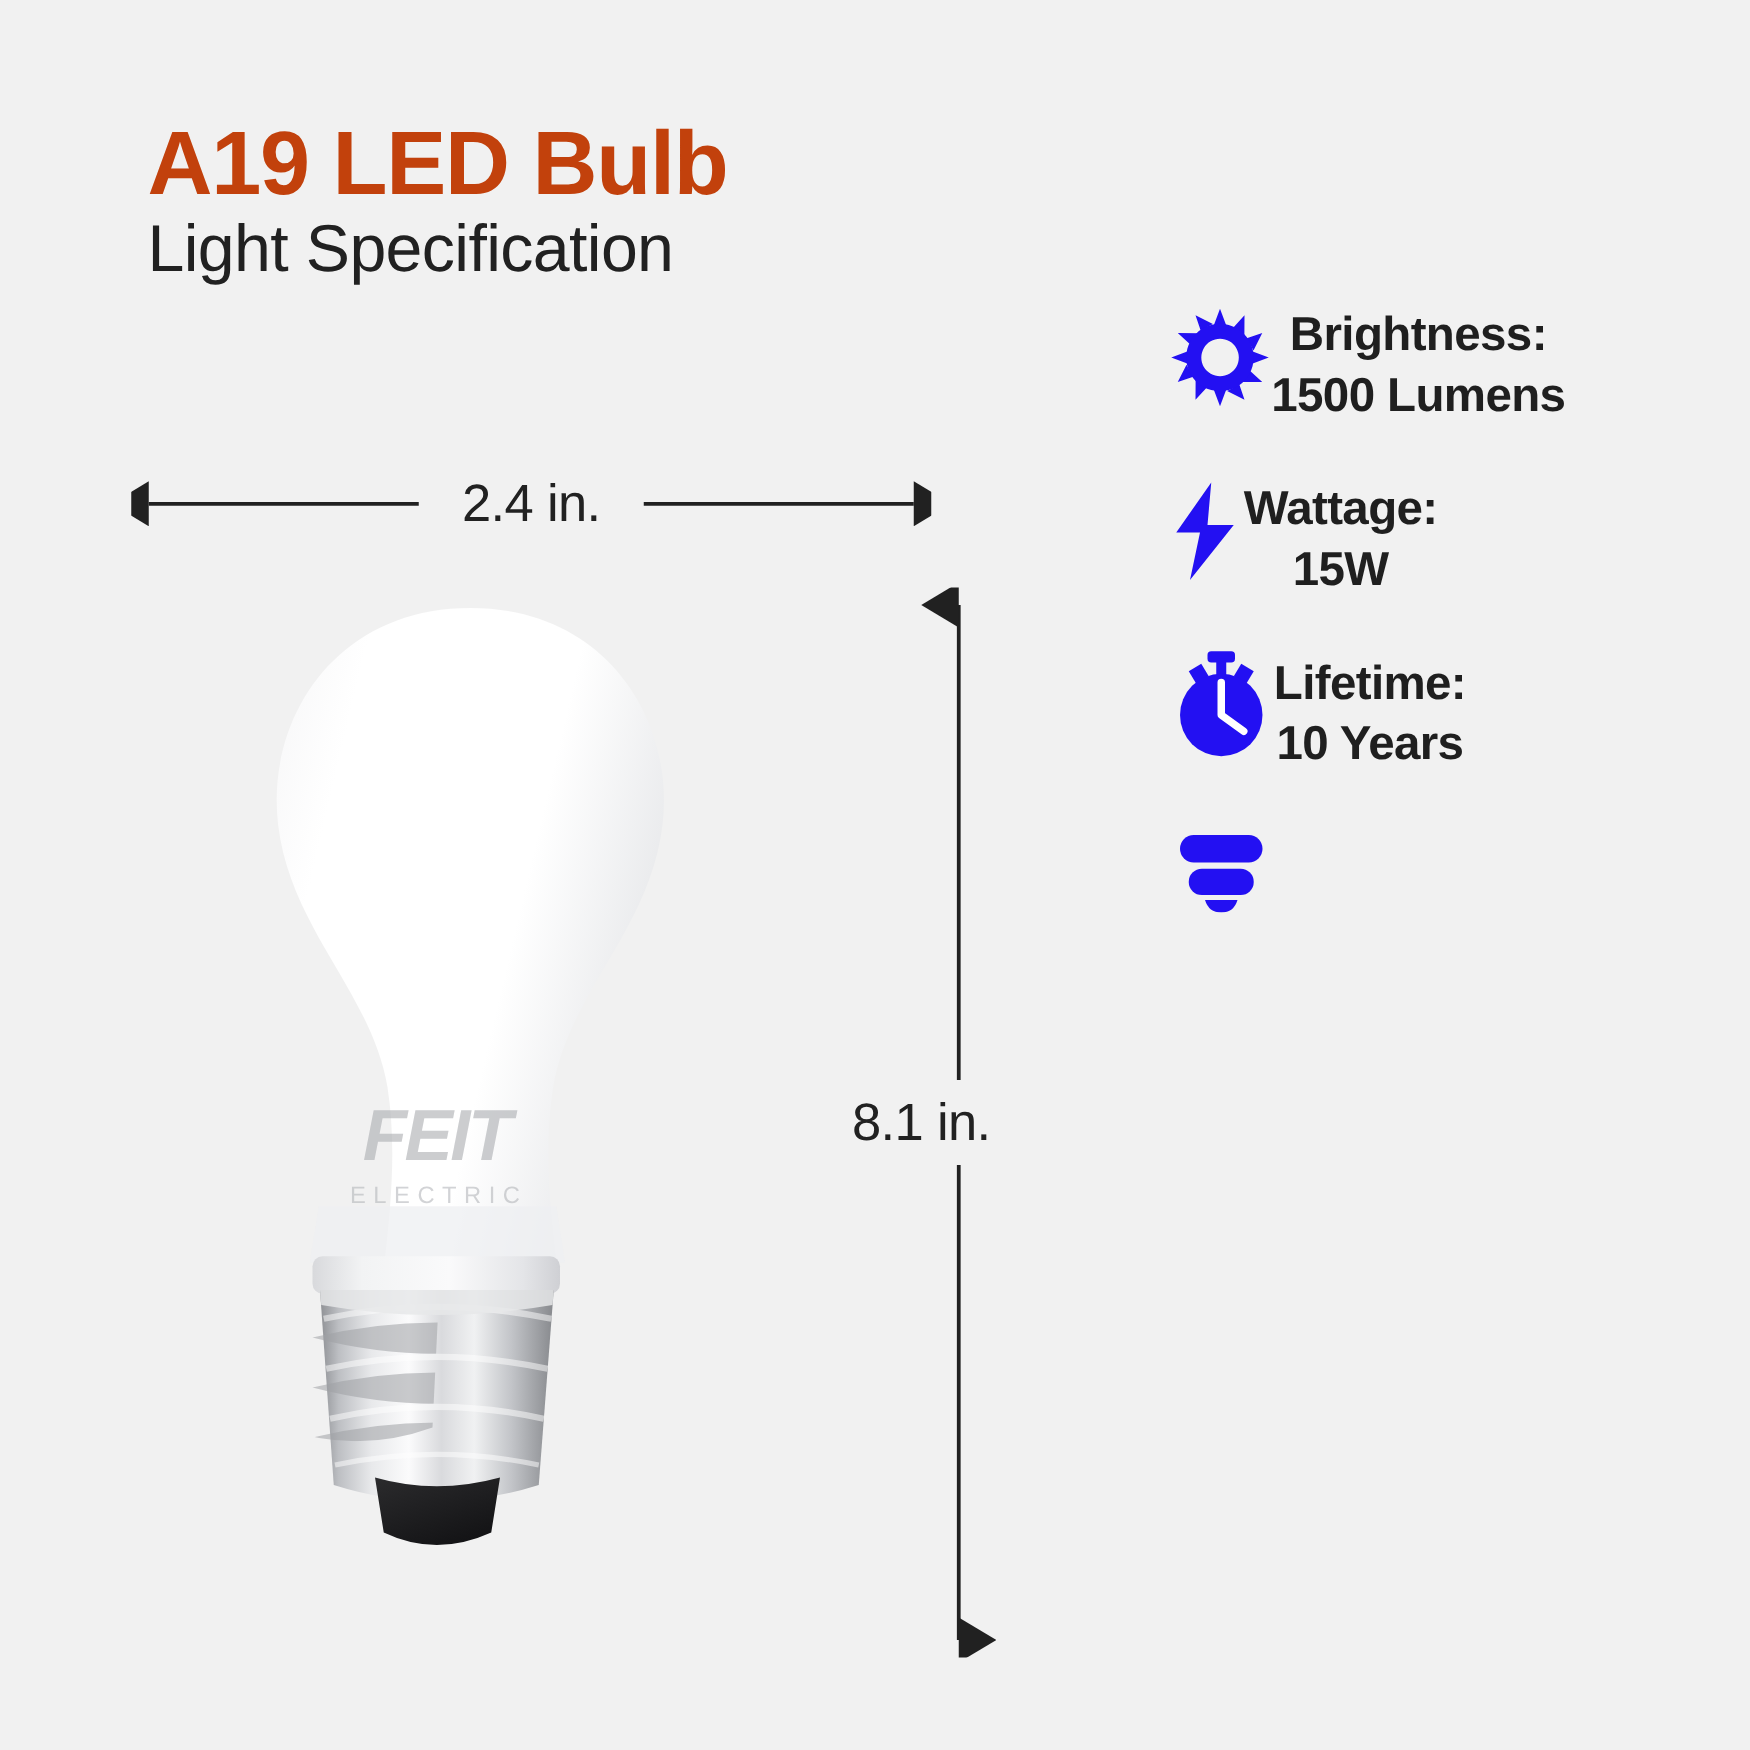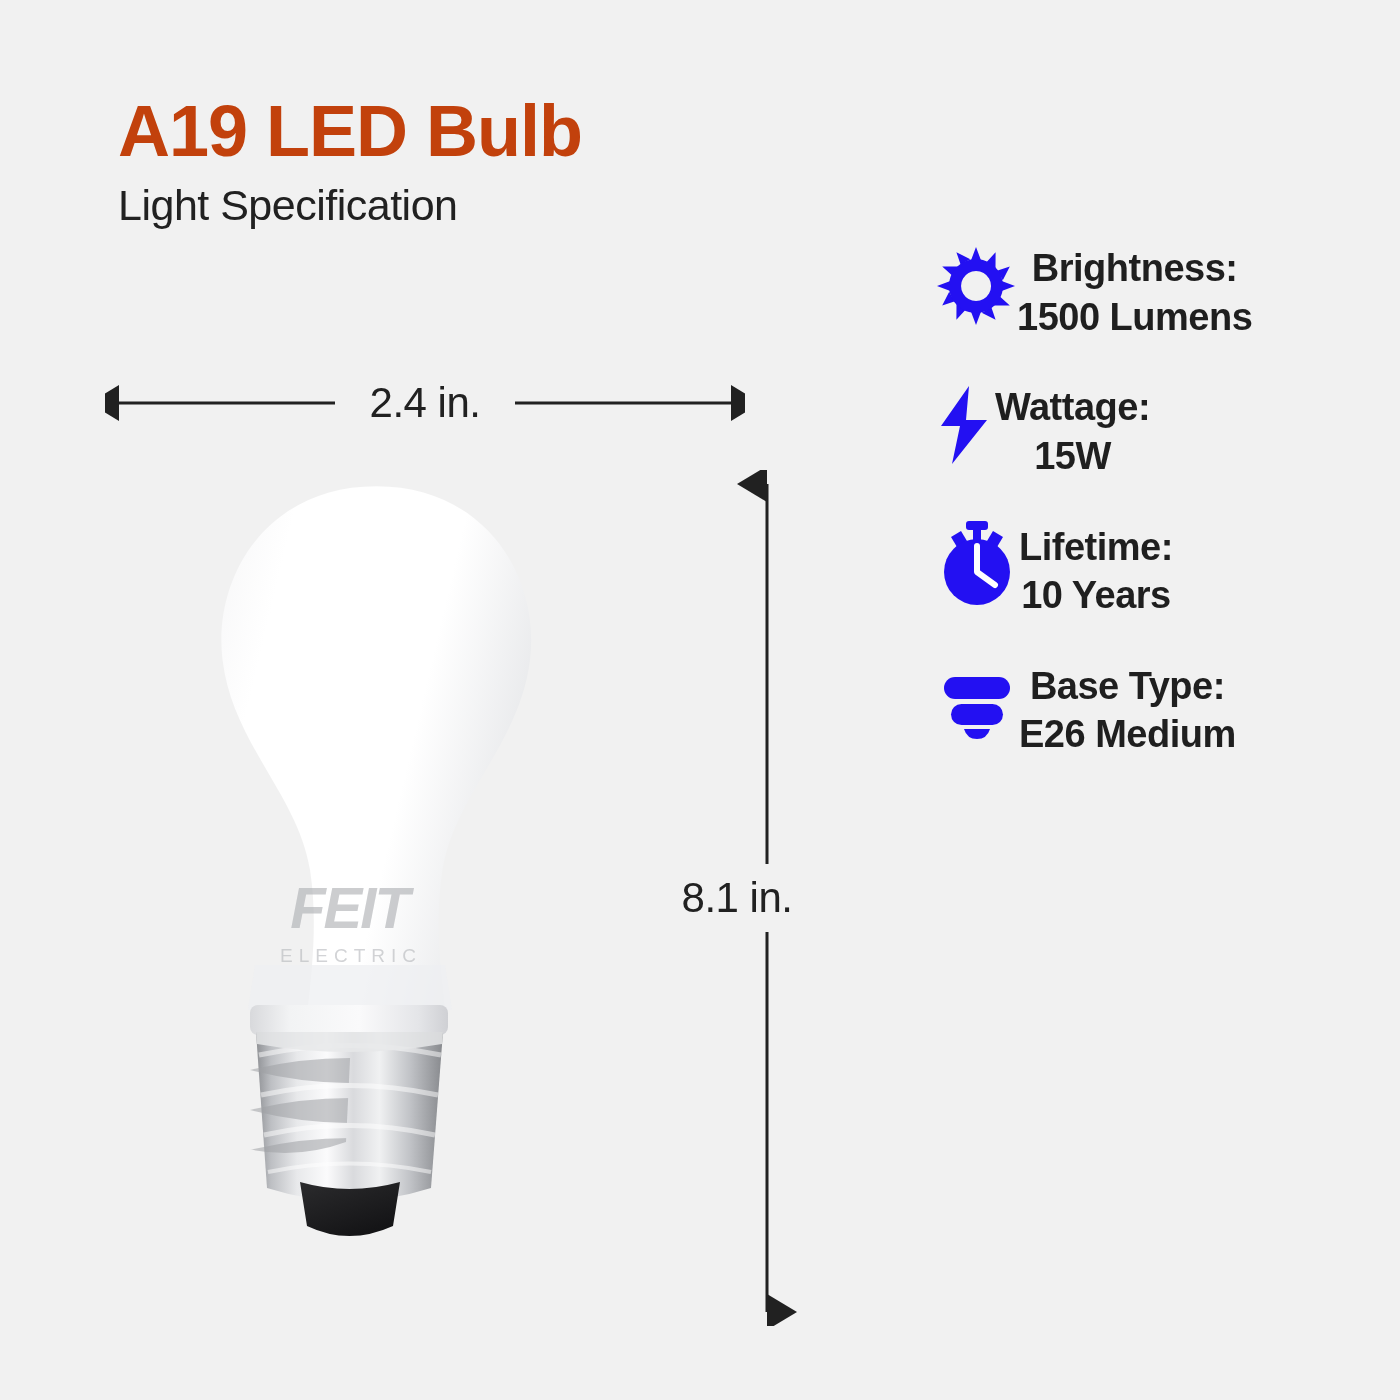--- a/index.html
+++ b/index.html
@@ -19,26 +19,25 @@
   #header { position:absolute; left:118px; top:95px; }
   #product-title {
     font-size:72px;
     font-weight:bold;
     color:#c2410c;
     letter-spacing:-1px;
     line-height:1.0;
     white-space:nowrap;
   }
   #product-subtitle {
-    font-size:43px;
+    font-size:53px;
     font-weight:normal;
     color:#212121;
     letter-spacing:-0.5px;
     line-height:1.25;
-    margin-top:12px;
     white-space:nowrap;
   }
 
   
   #width-dim {
     position:absolute;
     left:105px; top:374px;
     width:640px; height:58px;
   }
   #width-dim .dim-label {
@@ -314,20 +313,16 @@
     <div class="spec-item">
       <div class="spec-icon">
         <svg width="84" height="72" viewBox="0 0 84 72">
           <g fill="#2310F2">
             <rect x="9" y="10" width="66" height="22" rx="11"></rect>
             <rect x="16" y="37" width="52" height="21" rx="10.5"></rect>
             <path d="M29 62 L55 62 Q52 72 42 72 Q32 72 29 62 Z"></path>
           </g>
         </svg>
       </div>
-      <div class="spec-text">
-        <span>Base Type:</span>
-        <span class="spec-value">E26 Medium</span>
-      </div>
     </div>
 
   </div>
 </div>
 
 </body></html>

